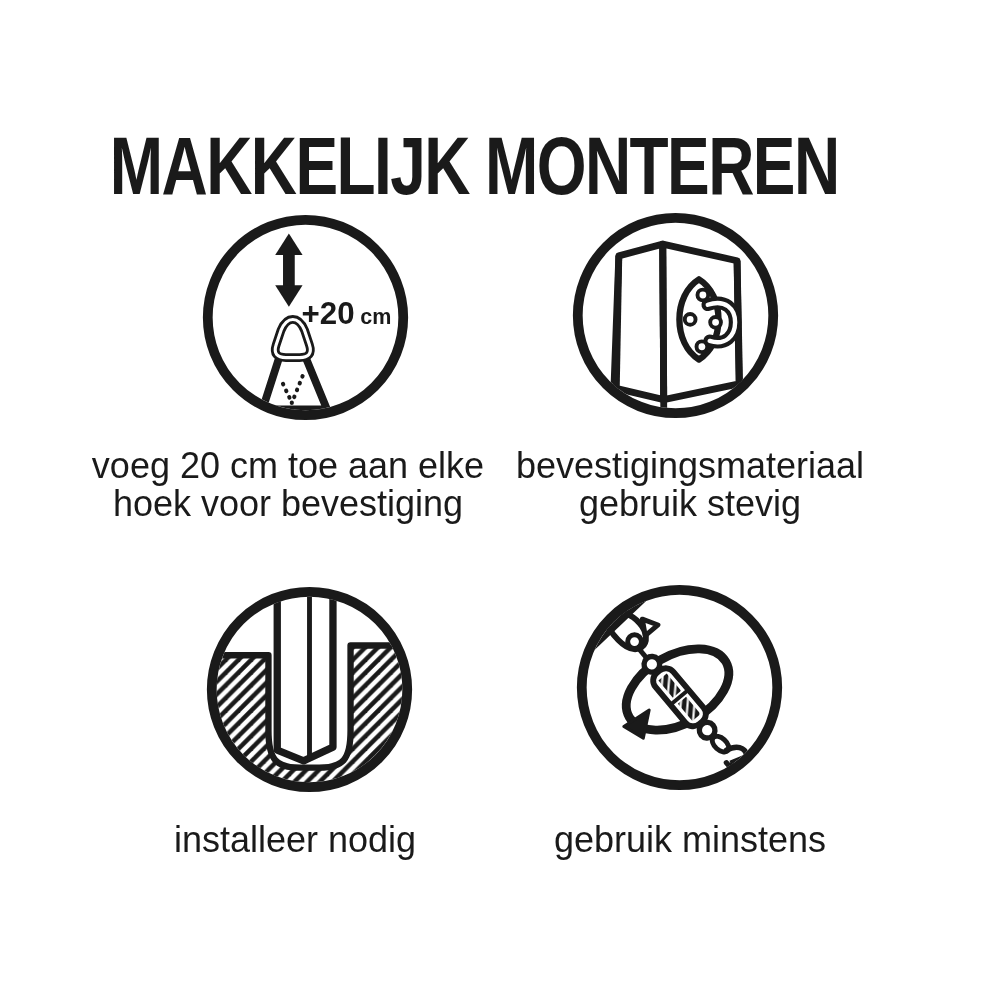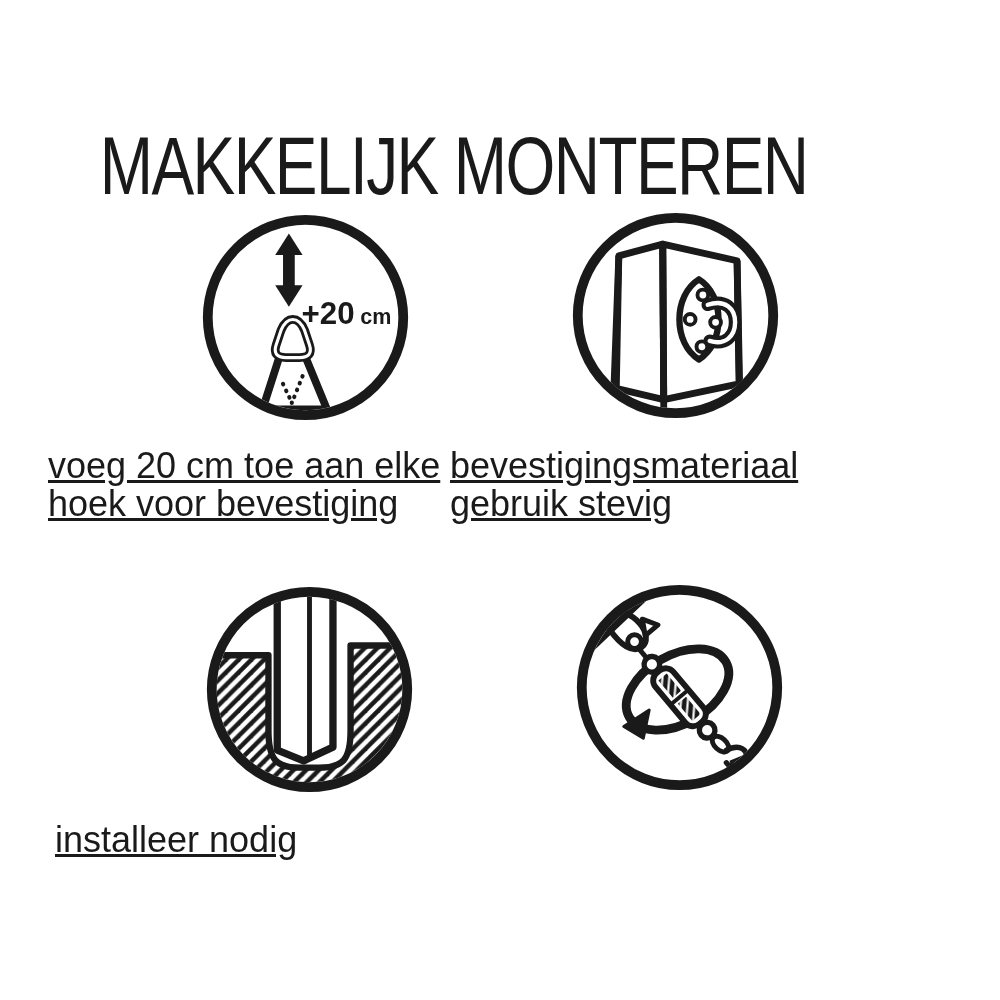--- a/index.html
+++ b/index.html
@@ -1,31 +1,31 @@
 <!DOCTYPE html>
 <html><head>
 <meta charset="utf-8">
 <style>
   html,body{margin:0;padding:0;background:#fff;}
   .canvas{
     position:relative;width:1000px;height:1000px;background:#ffffff;overflow:hidden;
     font-family:"Liberation Sans","DejaVu Sans",sans-serif;color:#1a1a1a;
   }
   .title{
-    position:absolute;top:70px;left:0;width:948px;
-    font-weight:400;font-size:82px;line-height:1;white-space:nowrap;
+    position:absolute;top:70px;left:0;width:948px;text-align:center;
+    font-weight:700;font-size:82px;line-height:1;white-space:nowrap;
   }
   .title .squeeze{
     display:inline-block;transform:scaleX(0.78);transform-origin:50% 50%;letter-spacing:-2px;
   }
   .icon{position:absolute;width:215px;height:215px;}
   .icon svg{display:block;width:100%;height:100%;}
   .caption{
-    position:absolute;width:480px;text-align:left;
-    font-size:36px;line-height:38px;font-weight:400;text-decoration:underline;
+    position:absolute;width:480px;text-align:center;
+    font-size:36px;line-height:38px;font-weight:400;
   }
   .caption div{white-space:nowrap;}
   .pos-icon-1{left:198px;top:210px;}
   .pos-icon-2{left:568px;top:208px;}
   .pos-icon-3{left:202px;top:582px;}
   .pos-icon-4{left:572px;top:580px;}
   .pos-cap-1{left:48px;top:447px;}
   .pos-cap-2{left:450px;top:447px;}
   .pos-cap-3{left:55px;top:821px;}
   .pos-cap-4{left:450px;top:821px;}
@@ -174,16 +174,17 @@
 
           <ellipse cx="152" cy="168" rx="10" ry="6" transform="rotate(42 152 168)" fill="none" stroke="#1a1a1a" stroke-width="5"></ellipse>
           <path d="M 158 174 C 172 167 181 174 178 184 C 175 193 163 194 158 187" fill="none" stroke="#1a1a1a" stroke-width="5.5" stroke-linecap="round"></path>
           <line x1="162" y1="187" x2="208" y2="168" stroke="#1a1a1a" stroke-width="4.5"></line>
           <line x1="162" y1="187" x2="196" y2="212" stroke="#1a1a1a" stroke-width="4.5"></line>
         </g>
         <circle cx="110" cy="110" r="100" fill="none" stroke="#1a1a1a" stroke-width="10"></circle>
       </svg>
     </span>
     <div class="caption pos-cap-4">
+      <div>gebruik minstens</div>
     </div>
   </section>
 
 </div>
 
 </body></html>

